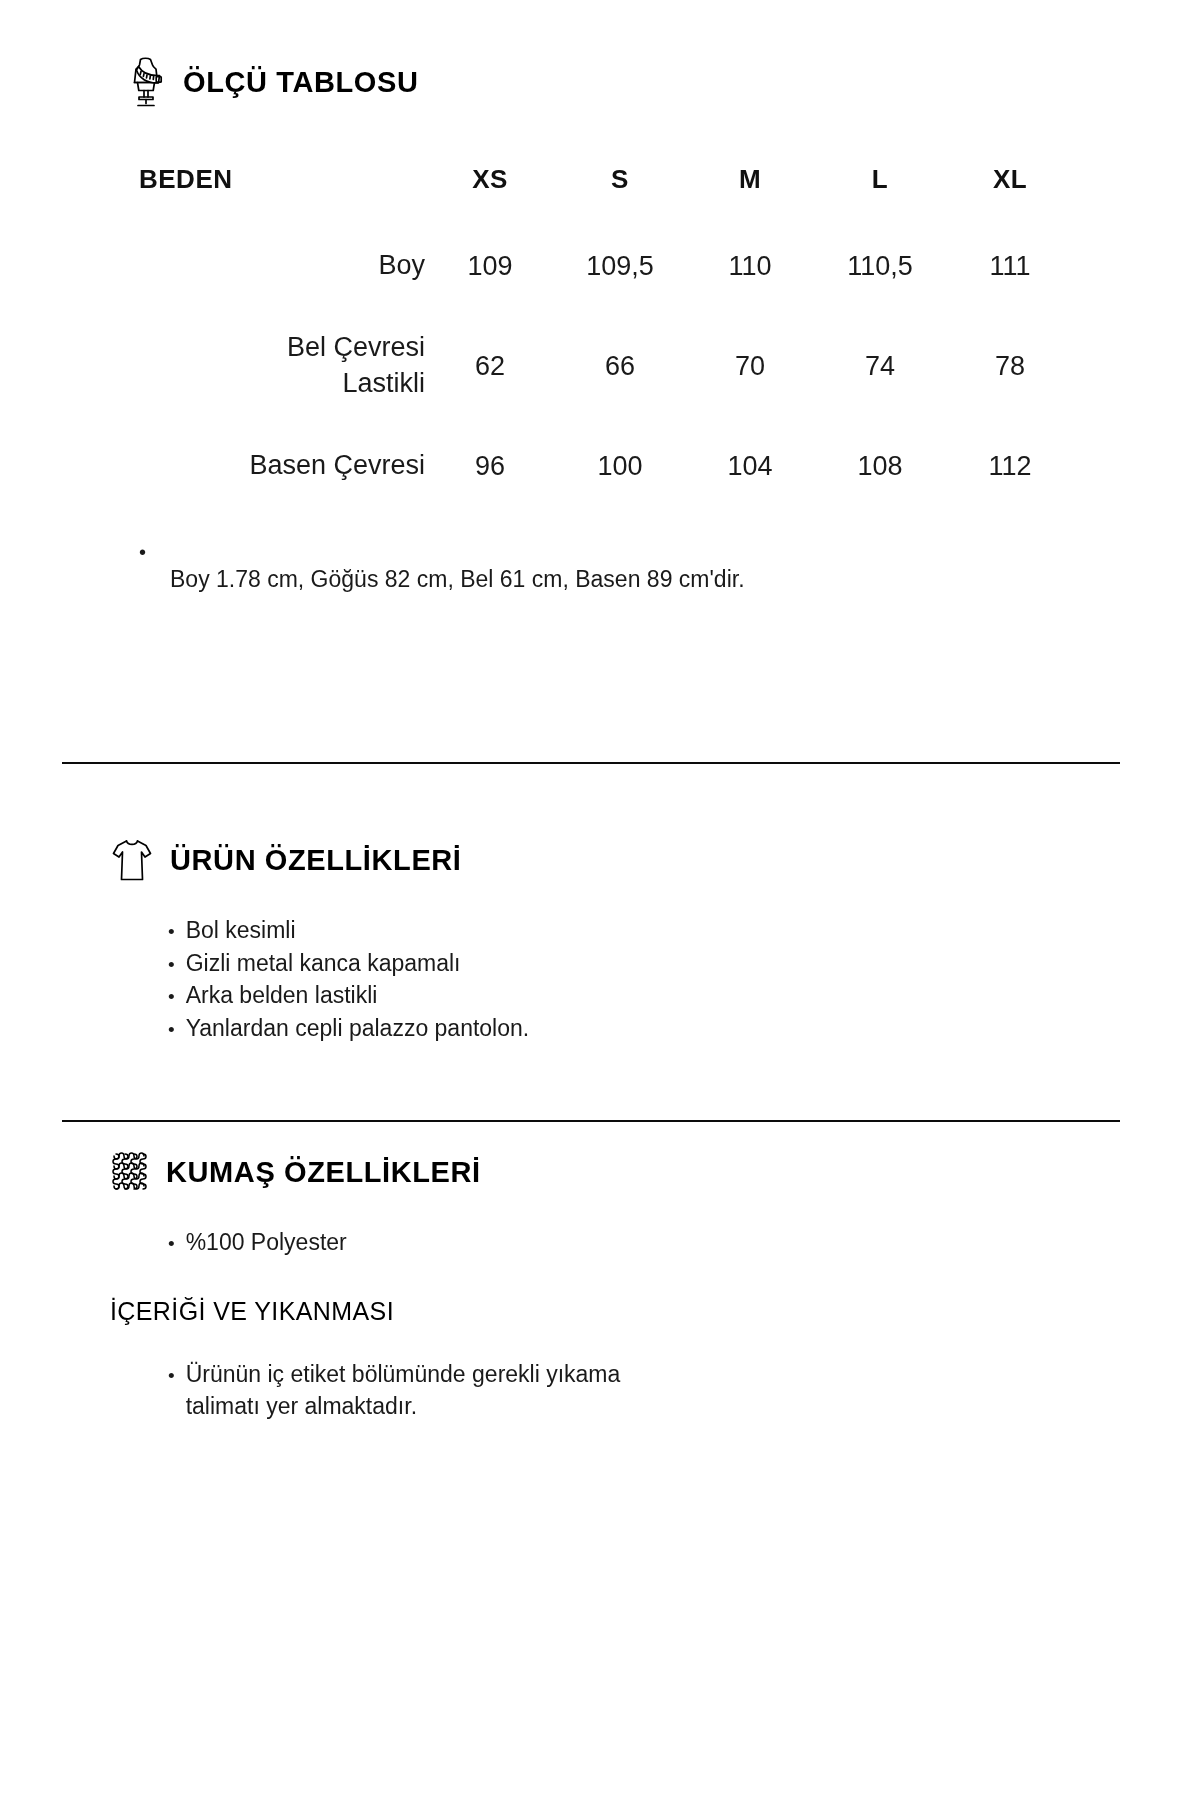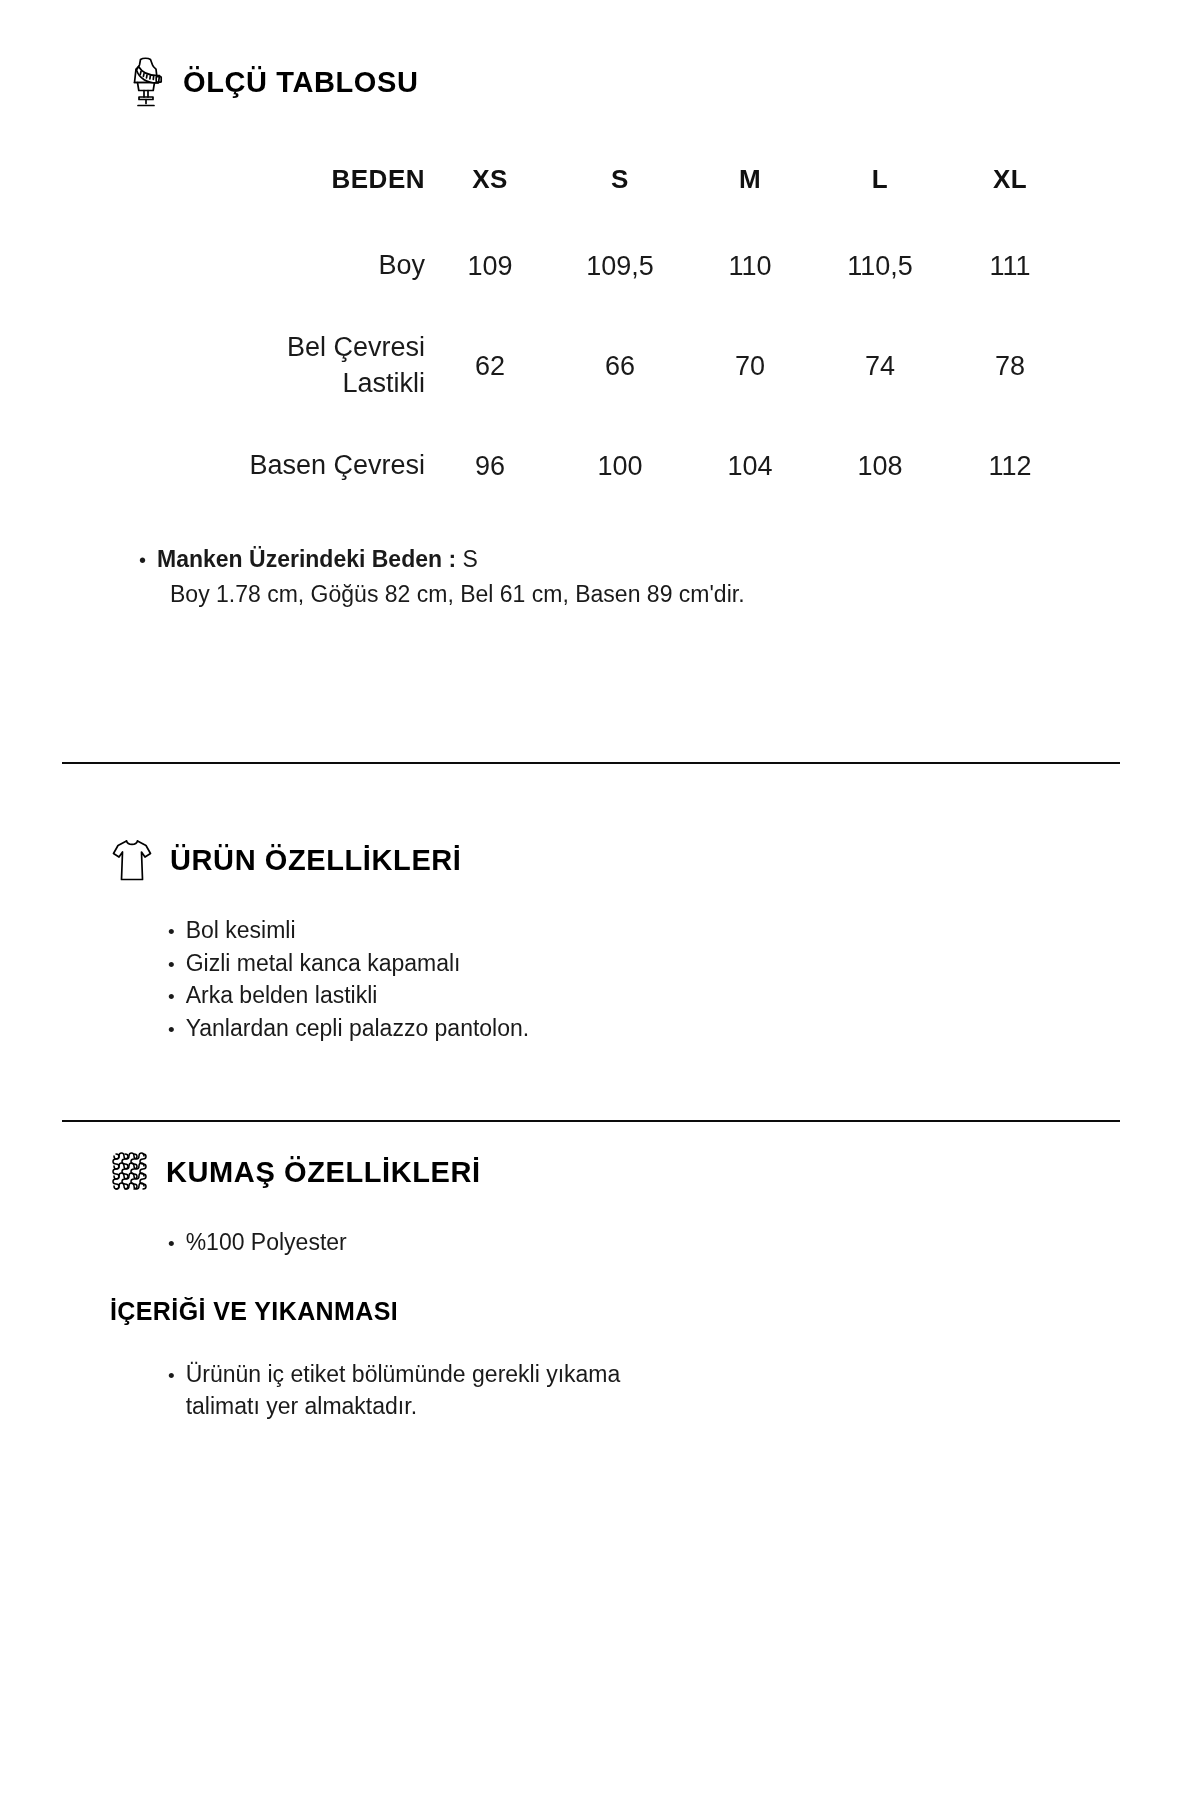--- a/index.html
+++ b/index.html
@@ -61,21 +61,21 @@
   .size-table col.c-val   { width: auto; }
 
   .size-table thead th {
     font-size: 26px;
     font-weight: bold;
     letter-spacing: 0.5px;
     height: 74px;
     text-align: center;
   }
   .size-table thead th.label {
-    text-align: right;
+    text-align: left;
     padding-left: 14px;
   }
   .size-table tbody td {
     font-size: 27px;
     font-weight: 400;
     height: 100px;
     text-align: center;
     color: #1a1a1a;
   }
   .size-table tbody td.label {
@@ -130,21 +130,21 @@
     align-items: baseline;
     gap: 11px;
   }
   .bullets li .dot {
     font-size: 19px;
     line-height: 1;
   }
 
   .sub-title {
     font-size: 25px;
-    font-weight: bold;
+    font-weight: normal;
     letter-spacing: 0.4px;
     color: #000;
   }
 
   
   .blk { position: absolute; }
   #block-size-chart   { left: 125px; top: 56px;  width: 950px; }
   #divider-1          { left: 62px;  top: 762px; width: 1058px; }
   #block-product      { left: 110px; top: 836px; width: 950px; }
   #divider-2          { left: 62px;  top: 1120px;width: 1058px; }
@@ -221,21 +221,20 @@
           <td>104</td>
           <td>108</td>
           <td>112</td>
         </tr>
       </tbody>
     </table>
 
     <div class="note">
       <div class="bullet-row">
         <span class="dot">•</span>
-        <span><span class="strong">Manken Üzerindeki Beden :</span> <span>S</span></span>
       </div>
       <div class="sub">Boy 1.78 cm, Göğüs 82 cm, Bel 61 cm, Basen 89 cm'dir.</div>
     </div>
   </div>
 
   <hr class="divider blk" id="divider-1">
 
   <div class="blk" id="block-product">
     <div class="section-head">
       <span class="icon">

